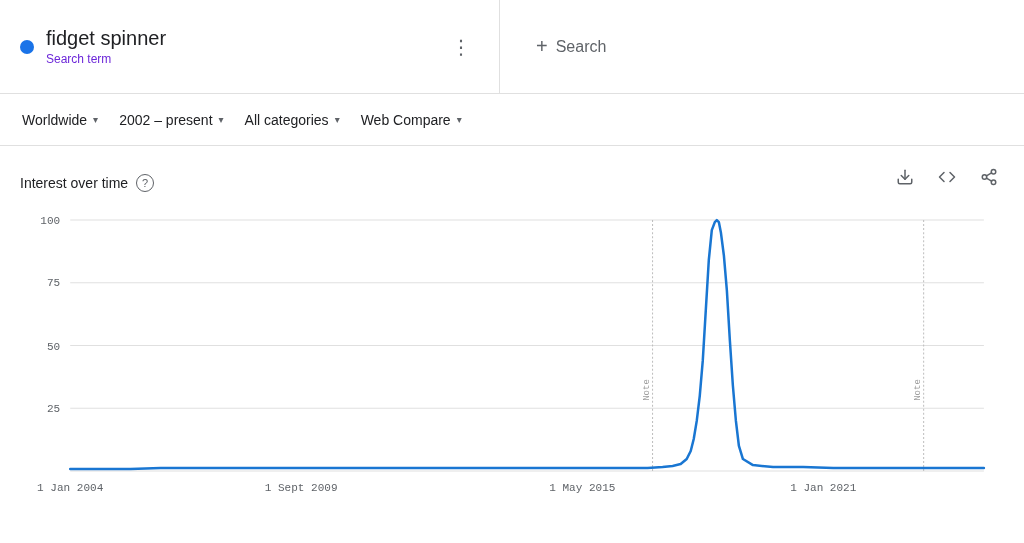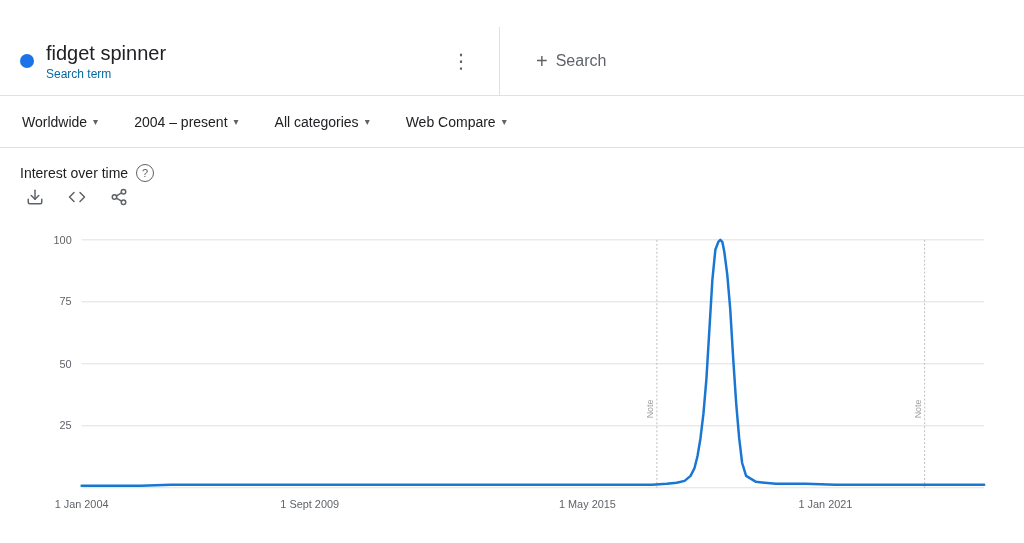--- a/index.html
+++ b/index.html
@@ -1,45 +1,45 @@
 <!DOCTYPE html>
 <html><head>
   <meta charset="utf-8">
   <style>
     * { box-sizing: border-box; margin: 0; padding: 0; }
     body { font-family: 'Google Sans', Arial, sans-serif; background: #fff; color: #202124; font-size: 14px; width: 1024px; height: 543px; overflow: hidden; }
 
     
-    .header { display: flex; border-bottom: 1px solid #e0e0e0; height: 69px; margin-top: 27px; }
+    .header { display: flex; border-bottom: 1px solid #e0e0e0; height: 94px; }
     .search-term-box { display: flex; align-items: center; justify-content: space-between; padding: 0 20px; width: 500px; border-right: 1px solid #e0e0e0; }
     .search-term-left { display: flex; align-items: center; gap: 12px; }
     .blue-dot { width: 14px; height: 14px; border-radius: 50%; background: #1a73e8; flex-shrink: 0; }
     .search-term-text h2 { font-size: 20px; font-weight: 500; color: #202124; }
-    .search-term-text span { font-size: 12px; color: #0369a1; }
+    .search-term-text span { font-size: 12px; color: #6d28d9; }
     .three-dot-btn { background: none; border: none; cursor: pointer; color: #5f6368; font-size: 20px; padding: 8px; border-radius: 50%; display: flex; align-items: center; justify-content: center; }
 
     .compare-box { display: flex; align-items: center; justify-content: flex-start; padding: 0 24px; flex: 1; }
     .compare-btn { display: flex; align-items: center; gap: 8px; color: #5f6368; font-size: 16px; cursor: pointer; background: none; border: none; padding: 8px 12px; border-radius: 4px; }
     .plus-icon { font-size: 20px; color: #5f6368; }
 
     
-    .filter-bar { display: flex; align-items: center; gap: 16px; padding: 0 12px; height: 52px; border-bottom: 1px solid #e0e0e0; }
+    .filter-bar { display: flex; align-items: center; gap: 1px; padding: 0 12px; height: 52px; border-bottom: 1px solid #e0e0e0; }
     .filter-btn { display: flex; align-items: center; gap: 4px; padding: 6px 10px; border: none; background: none; cursor: pointer; color: #202124; font-size: 14px; border-radius: 4px; }
     .chevron-down { font-size: 10px; color: #5f6368; margin-left: 2px; }
 
     
     .main { padding: 0; }
-    .chart-header { display: flex; align-items: flex-start; justify-content: space-between; padding: 16px 20px 8px 20px; flex-direction: column; }
+    .chart-header { display: flex; align-items: flex-end; justify-content: space-between; padding: 16px 20px 8px 20px; }
     .chart-title { display: flex; align-items: center; gap: 8px; font-size: 14px; color: #202124; }
     .help-icon { width: 18px; height: 18px; border-radius: 50%; border: 1.5px solid #5f6368; color: #5f6368; display: flex; align-items: center; justify-content: center; font-size: 11px; cursor: pointer; }
     .chart-actions { display: flex; align-items: center; gap: 12px; }
     .action-btn { background: none; border: none; cursor: pointer; color: #5f6368; font-size: 16px; padding: 6px; border-radius: 50%; display: flex; align-items: center; justify-content: center; }
 
     
-    .chart-container { padding: 0 20px 0 32px; }
+    .chart-container { padding: 0 20px 0 20px; font-family: Liberation Mono, monospace; }
     svg.trend-chart { width: 100%; display: block; }
   </style>
 </head>
 <body>
 
 <div class="header">
   <div class="search-term-box">
     <div class="search-term-left">
       <div class="blue-dot"></div>
       <div class="search-term-text">
@@ -58,21 +58,21 @@
     </button>
   </div>
 </div>
 
 <div class="filter-bar">
   <button class="filter-btn">
     <span>Worldwide</span>
     <span class="chevron-down">▾</span>
   </button>
   <button class="filter-btn">
-    <span>2004 – present</span>
+    <span>2002 – present</span>
     <span class="chevron-down">▾</span>
   </button>
   <button class="filter-btn">
     <span>All categories</span>
     <span class="chevron-down">▾</span>
   </button>
   <button class="filter-btn">
     <span>Web Compare</span>
     <span class="chevron-down">▾</span>
   </button>

